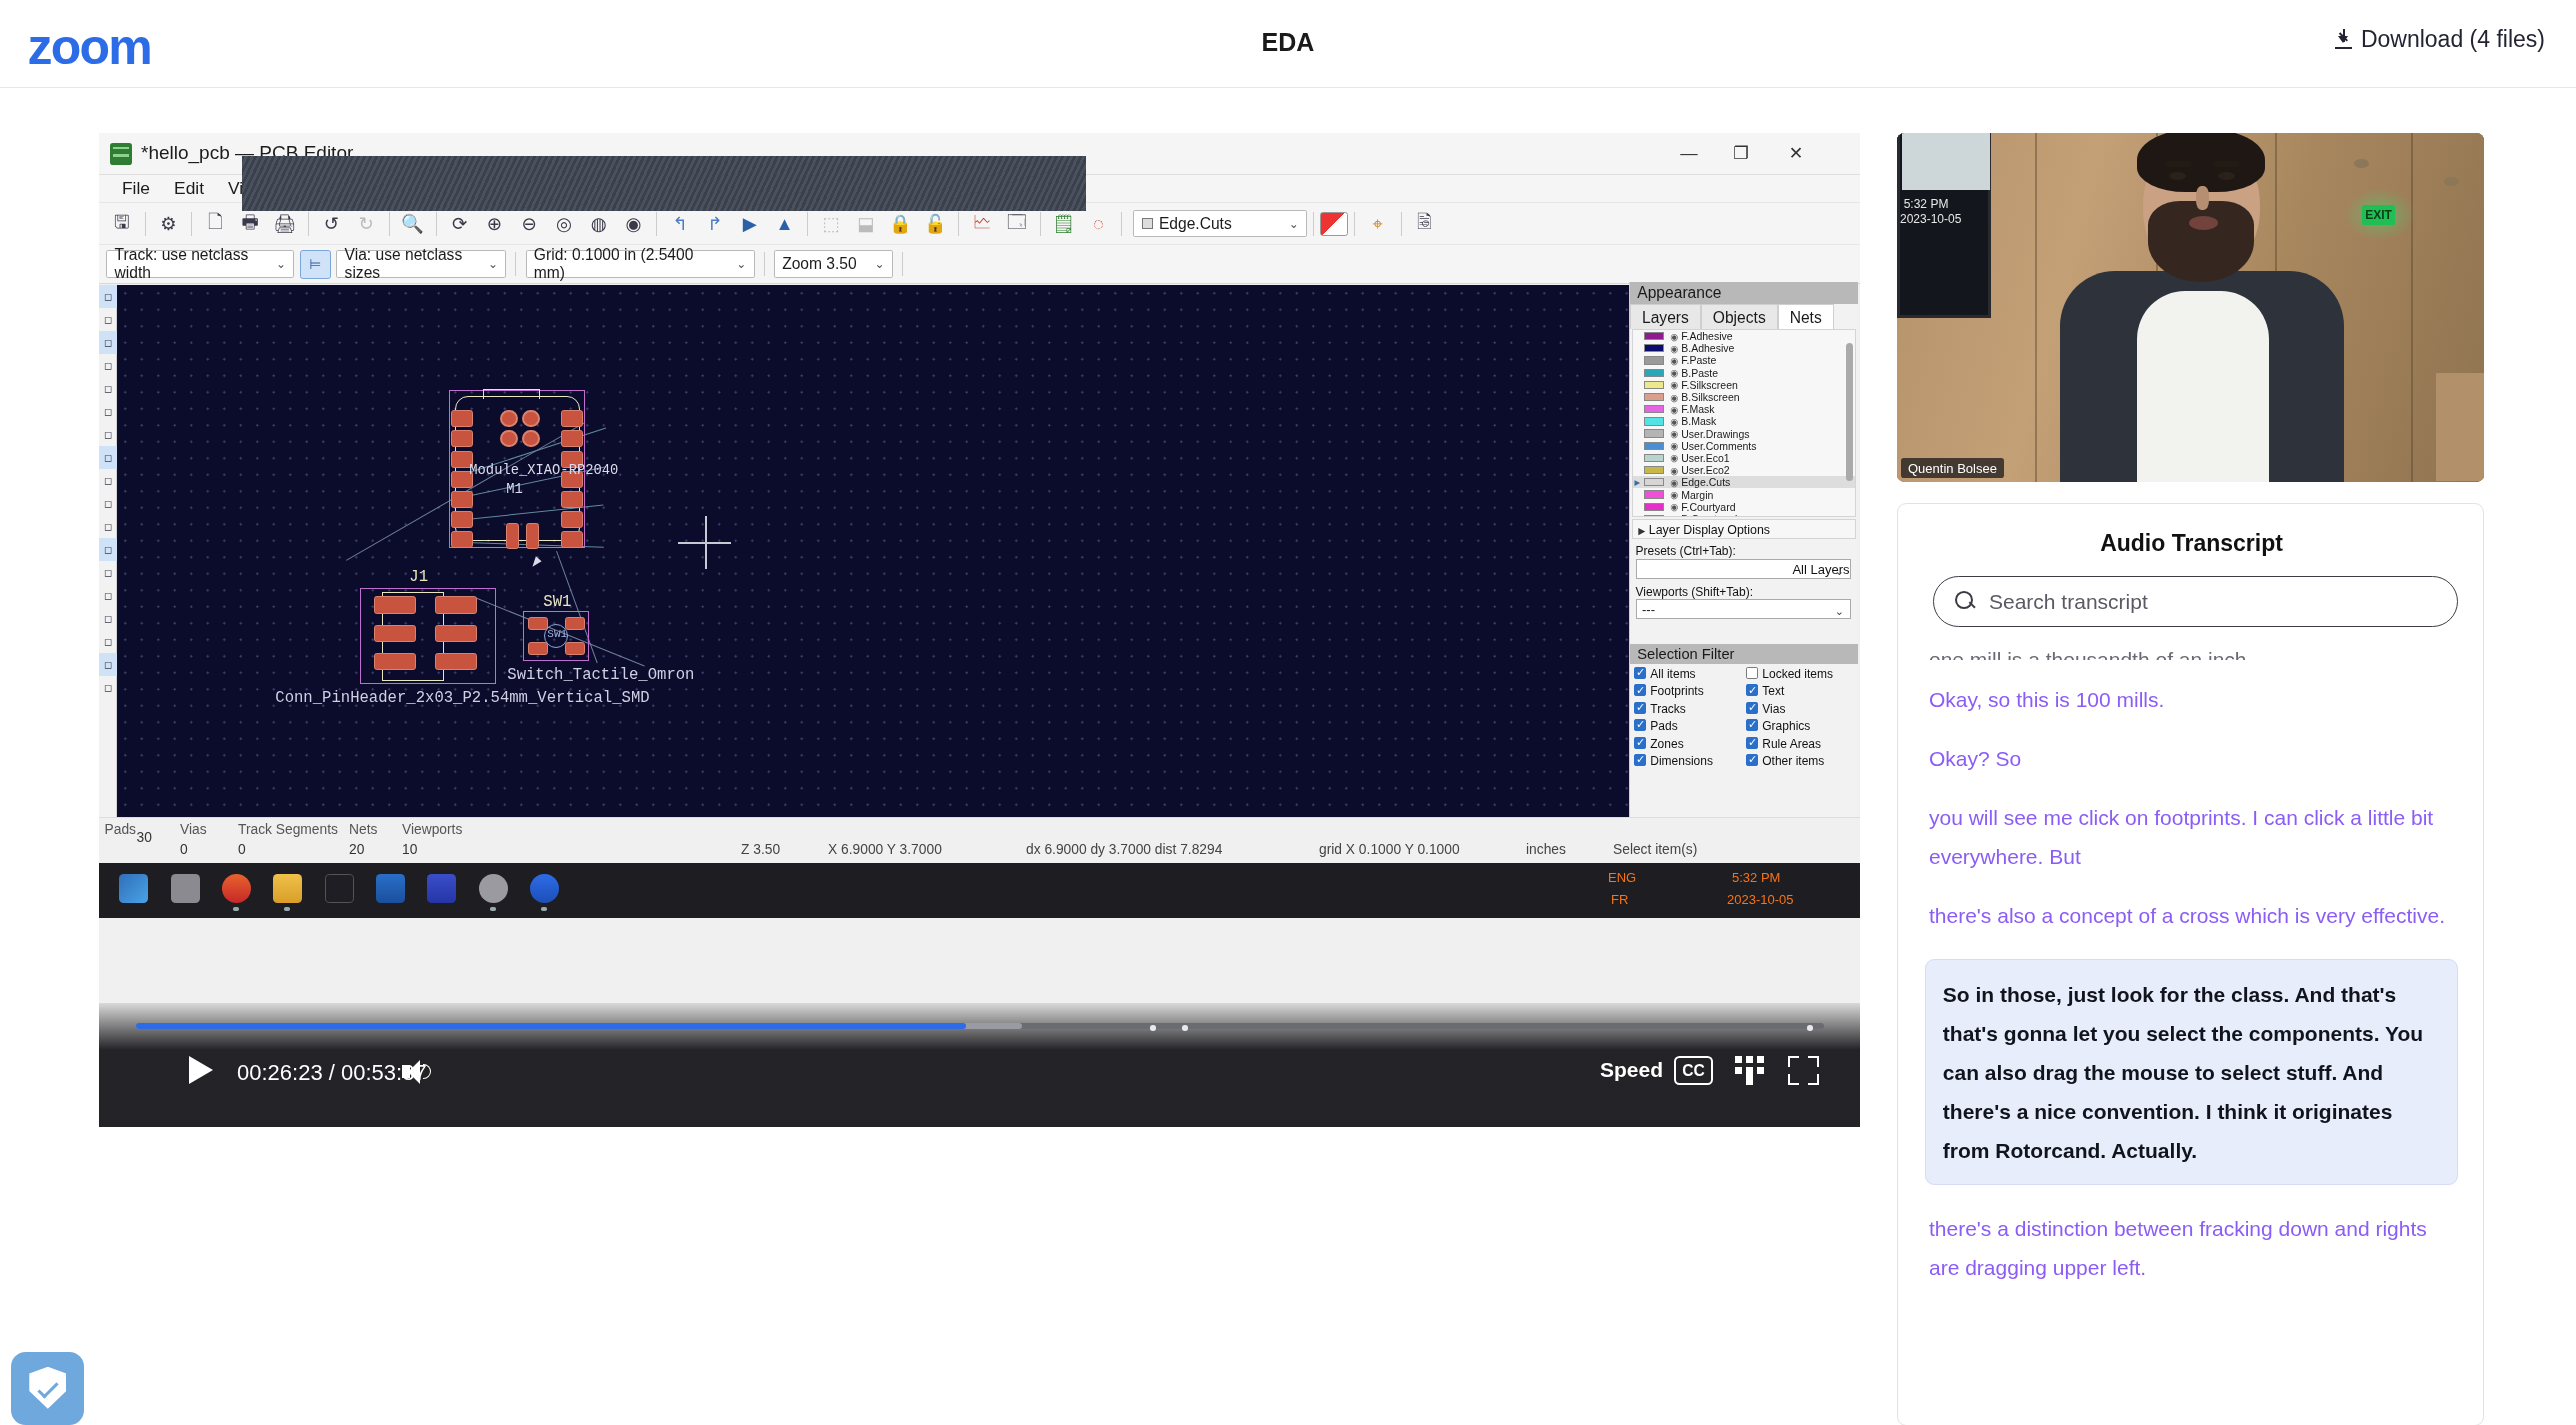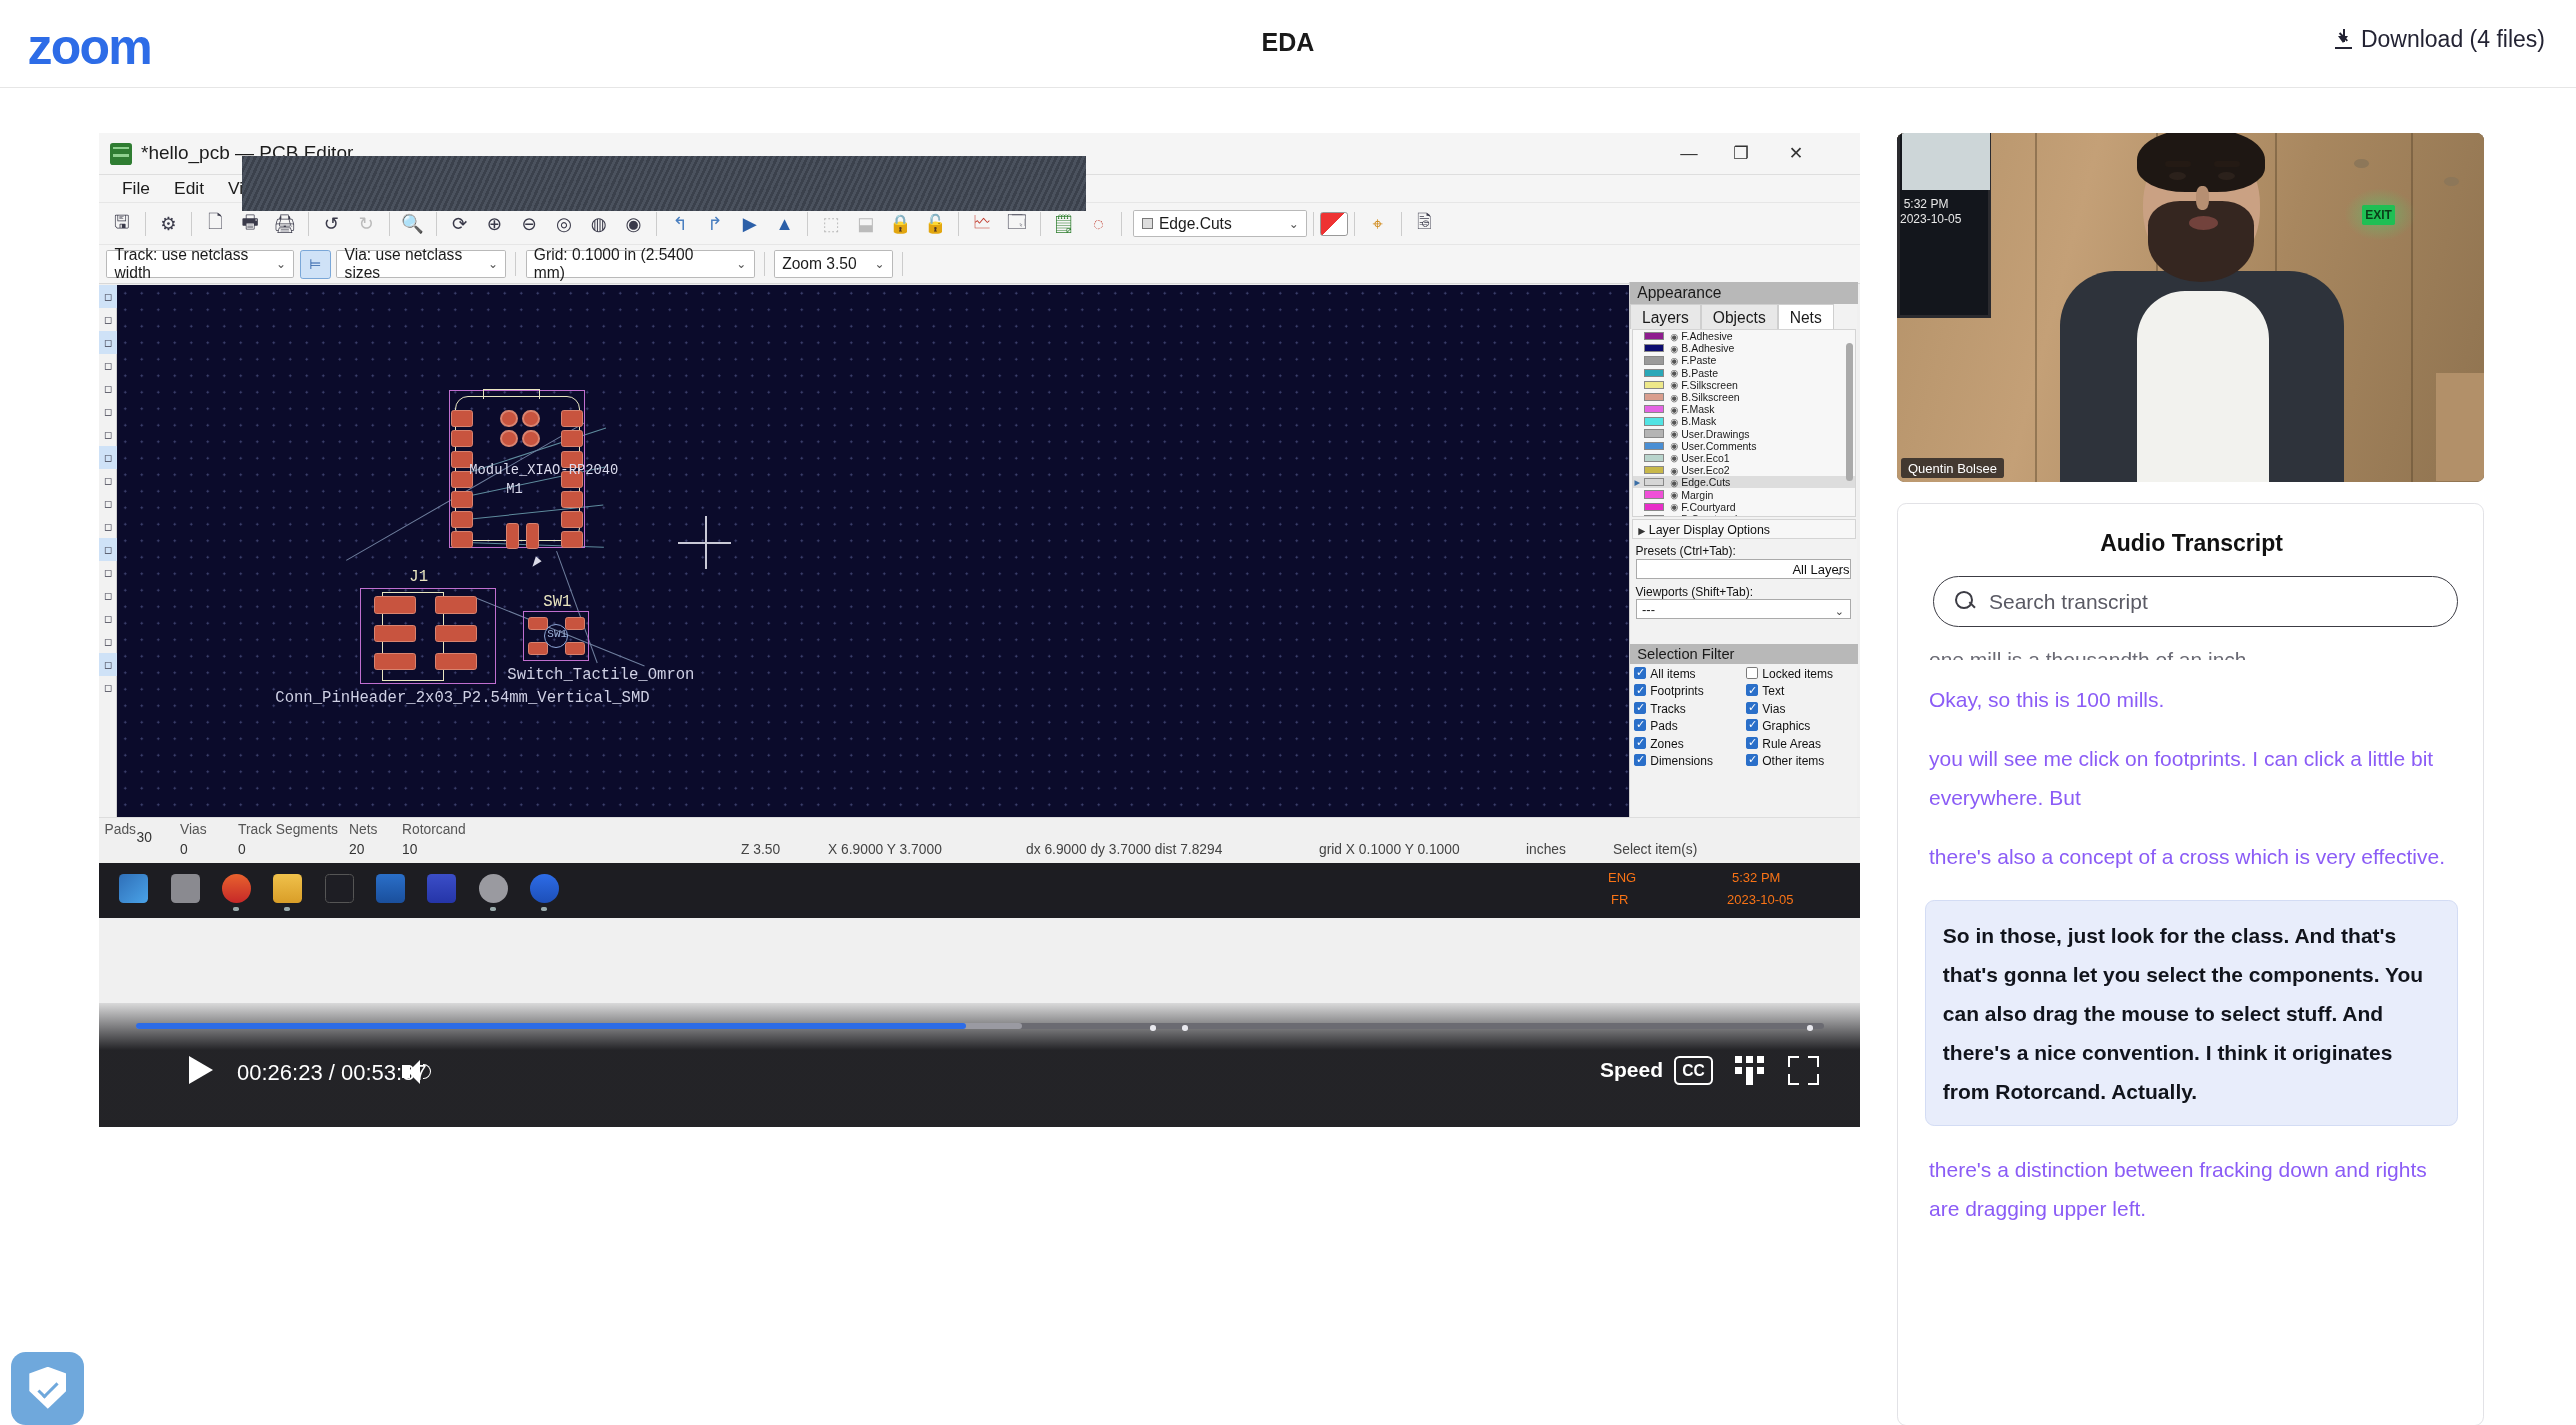--- a/index.html
+++ b/index.html
@@ -619,21 +619,21 @@
             <span>Other items</span>
           </div>
         </div>
     </div>
 
     <div class="kc-status">
       <div class="st-hdr" style="left:5.5px;top:3.7px;">Pads</div>
       <div class="st-hdr" style="left:81px;top:3.7px;">Vias</div>
       <div class="st-hdr" style="left:139px;top:3.7px;">Track Segments</div>
       <div class="st-hdr" style="left:250px;top:3.7px;">Nets</div>
-      <div class="st-hdr" style="left:303px;top:3.7px;">Rotorcand</div>
+      <div class="st-hdr" style="left:303px;top:3.7px;">Viewports</div>
       <div class="st-val" style="left:5.5px;top:12px;margin-left:32px;">30</div>
       <div class="st-val" style="left:81px;top:24px;">0</div>
       <div class="st-val" style="left:139px;top:24px;">0</div>
       <div class="st-val" style="left:250px;top:24px;">20</div>
       <div class="st-val" style="left:303px;top:24px;">10</div>
       <div class="st-right" style="left:642px;top:24px;">Z 3.50</div>
       <div class="st-right" style="left:729px;top:24px;">X 6.9000  Y 3.7000</div>
       <div class="st-right" style="left:927px;top:24px;">dx 6.9000  dy 3.7000  dist 7.8294</div>
       <div class="st-right" style="left:1220px;top:24px;">grid X 0.1000  Y 0.1000</div>
       <div class="st-right" style="left:1427px;top:24px;">inches</div>
@@ -734,20 +734,21 @@
 
 <div class="tx-panel">
   <div class="tx-title">Audio Transcript</div>
   <div class="tx-search">
     <span class="s-ico"></span>
     <span class="s-ph">Search transcript</span>
   </div>
   <div class="tx-list" id="tx-list">
     <div class="tx-clip">one mill is a thousandth of an inch.</div>
   <div class="tx-line">Okay, so this is 100 mills.</div>
+      <div class="tx-line">Okay? So</div>
       <div class="tx-line">you will see me click on footprints. I can click a little bit everywhere. But</div>
       <div class="tx-line">there's also a concept of a cross which is very effective.</div>
       <div class="tx-hl">So in those, just look for the class. And that's that's gonna let you select the components. You can also drag the mouse to select stuff. And there's a nice convention. I think it originates from Rotorcand. Actually.</div>
       <div class="tx-line">there's a distinction between fracking down and rights are dragging upper left.</div>
     </div>
 </div>
 
 <div class="shield">
   <span class="shield-ck"></span>
 </div>

